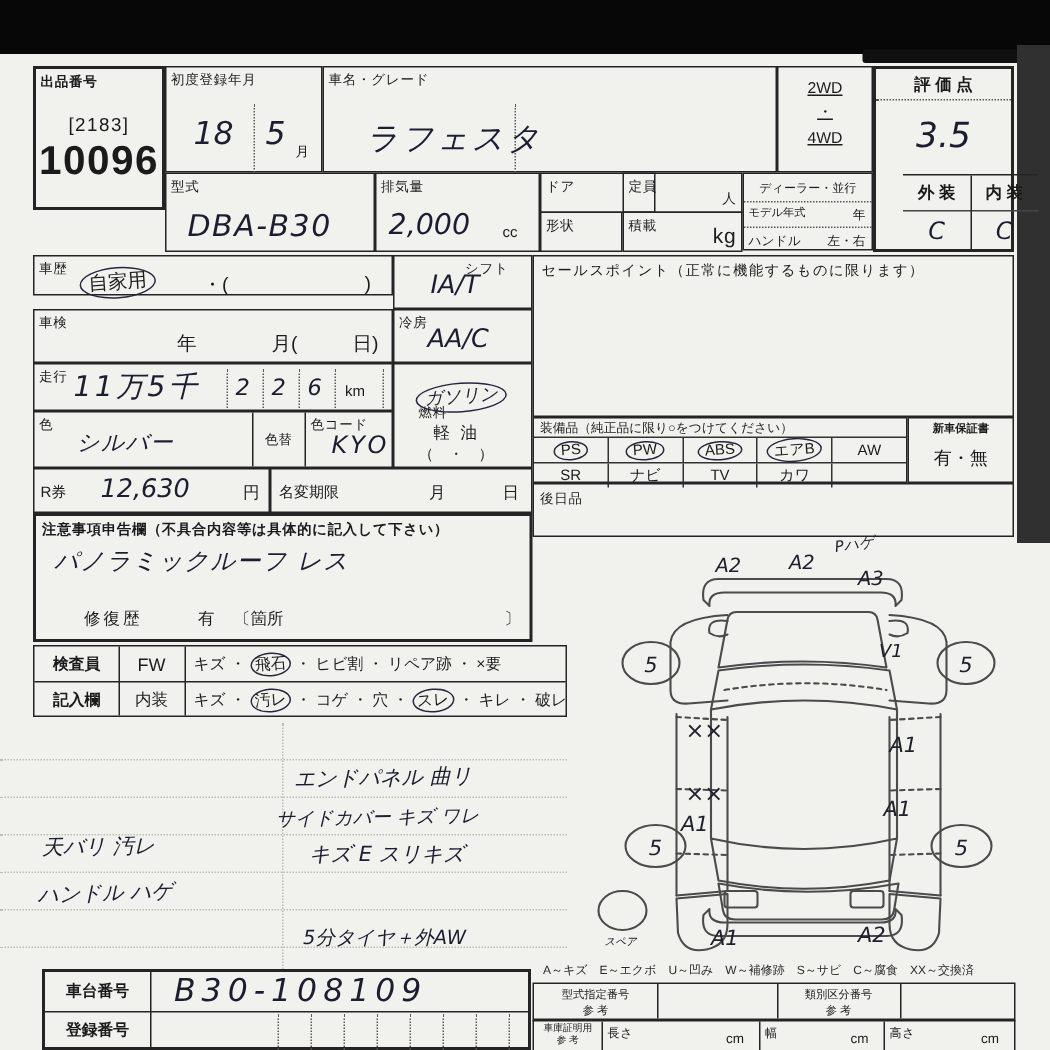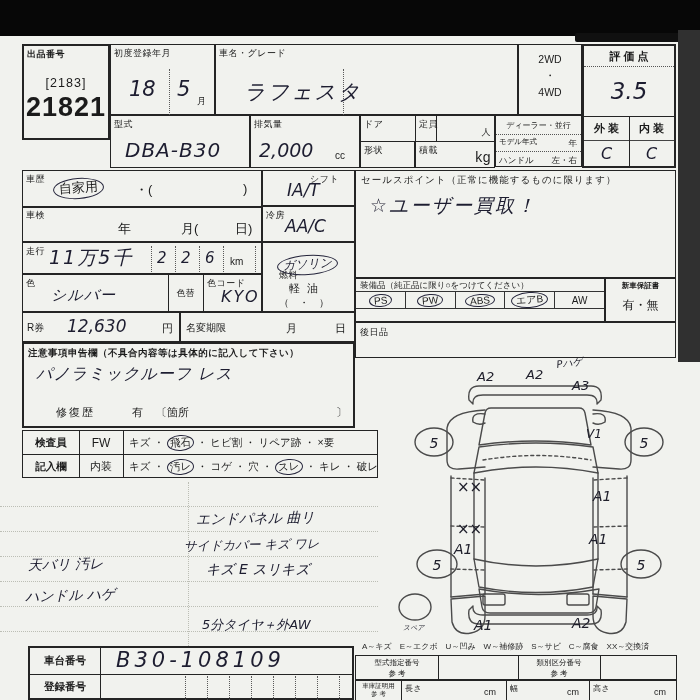--- a/index.html
+++ b/index.html
@@ -19,53 +19,53 @@
 <body>
 <div id="page">
 
 <div class="t" style="left:0;top:0;width:700px;height:36px;background:#070707;"></div>
 <div class="t" style="left:575px;top:33px;width:105px;height:9px;background:#101010;border-radius:2px;"></div>
 <div class="t" style="left:678px;top:30px;width:22px;height:332px;background:#303030;"></div>
 
 <div class="c b" style="left:22px;top:44px;width:88px;height:96px;">
   <span class="l" style="left:3px;top:2px;font-weight:bold;">出品番号</span>
   <span class="t" style="left:0;top:30px;width:100%;text-align:center;font-size:12.5px;letter-spacing:1px;">[2183]</span>
-  <span class="t" style="left:0;top:46px;width:100%;text-align:center;font-size:27px;font-weight:bold;letter-spacing:1px;">21821</span>
+  <span class="t" style="left:0;top:46px;width:100%;text-align:center;font-size:27px;font-weight:bold;letter-spacing:1px;">10096</span>
 </div>
 
 <div class="c" style="left:110px;top:44px;width:105px;height:71px;">
   <span class="l" style="left:3px;top:2px;">初度登録年月</span>
   <span class="dv" style="left:58px;top:24px;height:46px;"></span>
   <span class="t hw" style="left:18px;top:32px;font-size:21px;">18</span>
   <span class="t hw" style="left:66px;top:32px;font-size:21px;">5</span>
   <span class="t" style="left:86px;top:50px;font-size:9px;">月</span>
 </div>
 
 <div class="c" style="left:215px;top:44px;width:303px;height:71px;">
   <span class="l" style="left:3px;top:2px;">車名・グレード</span>
   <span class="dv" style="left:127px;top:24px;height:46px;"></span>
   <span class="t hw" style="left:28px;top:33px;font-size:21px;letter-spacing:2px;">ラフェスタ</span>
 </div>
 
 <div class="c" style="left:518px;top:44px;width:64px;height:71px;">
-  <div class="t" style="left:0;top:6px;width:100%;text-align:center;font-size:10.5px;line-height:1.55;">
+  <div class="t" style="left:0;top:6px;width:100%;text-align:center;font-size:10.5px;line-height:1.55;text-decoration:underline;">
     <span>2WD</span><br>
     <span>・</span><br>
     <span>4WD</span>
   </div>
 </div>
 
 <div class="c b" style="left:582px;top:44px;width:94px;height:124px;">
   <div class="t cen" style="left:0;top:0;width:100%;height:20px;border-bottom:1px dotted #555;font-size:11px;font-weight:bold;">
     <span>評 価 点</span>
   </div>
   <div class="t cen hw" style="left:0;top:20px;width:100%;height:50px;font-size:23px;">
     <span>3.5</span>
   </div>
-  <div class="t" style="left:0;top:70px;width:100%;height:50px;border-top:1.6px solid #242424;">
+  <div class="t" style="left:18px;top:70px;width:100%;height:50px;border-top:1.6px solid #242424;">
     <span class="t cen" style="left:0;top:0;width:50%;height:23px;font-size:11px;font-weight:bold;border-right:1.6px solid #242424;border-bottom:1px solid #444;">
           <span>外 装</span>
         </span>
     <span class="t cen" style="right:0;top:0;width:50%;height:23px;font-size:11px;font-weight:bold;border-bottom:1px solid #444;">
           <span>内 装</span>
         </span>
     <span class="t cen hw" style="left:0;top:23px;width:50%;height:26px;font-size:16px;border-right:1.6px solid #242424;">
           <span>C</span>
         </span>
     <span class="t cen hw" style="right:0;top:23px;width:50%;height:26px;font-size:16px;">
@@ -104,21 +104,21 @@
   <span class="t" style="left:0;top:18px;width:100%;height:17px;border-bottom:1px dotted #555;">
     <span class="t" style="left:3px;top:3px;font-size:7.5px;">モデル年式</span>
     <span class="t" style="right:4px;top:4px;font-size:8.5px;">年</span>
   </span>
   <span class="t" style="left:0;top:35px;width:100%;height:18px;">
     <span class="t" style="left:3px;top:4px;font-size:8.5px;">ハンドル</span>
     <span class="t" style="right:4px;top:4px;font-size:8.5px;">左・右</span>
   </span>
 </div>
 
-<div class="c" style="left:22px;top:170px;width:240px;height:38px;">
+<div class="c" style="left:22px;top:170px;width:240px;height:27px;">
   <span class="l" style="left:3px;top:2px;">車歴</span>
   <span class="t circ" style="left:30px;top:7px;font-size:13px;"><span>自家用</span></span>
   <span class="t" style="left:112px;top:10px;font-size:13px;">・(</span>
   <span class="t" style="left:220px;top:10px;font-size:13px;">)</span>
 </div>
 <div class="c" style="left:262px;top:170px;width:93px;height:36px;">
   <span class="l" style="left:3px;top:2px;margin-left:44px;">シフト</span>
   <span class="t hw" style="left:24px;top:9px;font-size:17px;">IA/T</span>
 </div>
 <div class="c" style="left:22px;top:206px;width:240px;height:36px;">
@@ -167,41 +167,57 @@
   <span class="t" style="right:6px;top:8px;font-size:11px;">円</span>
 </div>
 <div class="c" style="left:180px;top:312px;width:175px;height:30px;">
   <span class="t" style="left:5px;top:8px;font-size:10px;">名変期限</span>
   <span class="t" style="left:105px;top:8px;font-size:11px;">月</span>
   <span class="t" style="right:8px;top:8px;font-size:11px;">日</span>
 </div>
 
 <div class="c" style="left:355px;top:170px;width:321px;height:108px;">
   <span class="l" style="left:5px;top:3px;font-size:9.5px;letter-spacing:1px;">セールスポイント（正常に機能するものに限ります）</span>
-  <span class="t hw" style="left:14px;top:22px;font-size:19px;letter-spacing:2px;">☆ユーザー買取！</span>
 </div>
 
 <div class="c" style="left:355px;top:278px;width:250px;height:44px;">
   <span class="t" style="left:4px;top:1px;font-size:8.5px;border-bottom:0;">装備品（純正品に限り○をつけてください）</span>
   <div class="t" style="left:0;top:12px;width:100%;height:32px;border-top:1px solid #333;">
     <div style="display:flex;height:16px;border-bottom:1px solid #333;">
       <span class="cen" style="flex:1;border-right:1px solid #333;font-size:10px;">
             <span class="circ" style="padding:0 4px;">PS</span>
           </span>
       <span class="cen" style="flex:1;border-right:1px solid #333;font-size:10px;">
             <span class="circ" style="padding:0 4px;">PW</span>
           </span>
       <span class="cen" style="flex:1;border-right:1px solid #333;font-size:10px;">
             <span class="circ" style="padding:0 4px;">ABS</span>
           </span>
       <span class="cen" style="flex:1;border-right:1px solid #333;font-size:10px;">
             <span class="circ" style="padding:0 4px;">エアB</span>
           </span>
       <span class="cen" style="flex:1;font-size:10px;">
             <span>AW</span>
+          </span>
+    </div>
+    <div style="display:flex;height:16px;">
+      <span class="cen" style="flex:1;border-right:1px solid #333;font-size:10px;">
+            <span>SR</span>
+          </span>
+      <span class="cen" style="flex:1;border-right:1px solid #333;font-size:10px;">
+            <span>ナビ</span>
+          </span>
+      <span class="cen" style="flex:1;border-right:1px solid #333;font-size:10px;">
+            <span>TV</span>
+          </span>
+      <span class="cen" style="flex:1;border-right:1px solid #333;font-size:10px;">
+            <span>カワ</span>
+          </span>
+      <span class="cen" style="flex:1;font-size:10px;">
+            <span></span>
           </span>
     </div>
   </div>
 </div>
 <div class="c" style="left:605px;top:278px;width:71px;height:44px;">
   <span class="t" style="left:0;top:2px;width:100%;text-align:center;font-size:7.5px;font-weight:bold;">新車保証書</span>
   <span class="t" style="left:0;top:18px;width:100%;text-align:center;font-size:12px;">有・無</span>
 </div>
 <div class="c" style="left:22px;top:342px;width:333px;height:86px;border-width:2px;">
   <span class="l" style="left:4px;top:3px;font-size:9.5px;font-weight:bold;">注意事項申告欄（不具合内容等は具体的に記入して下さい）</span>

